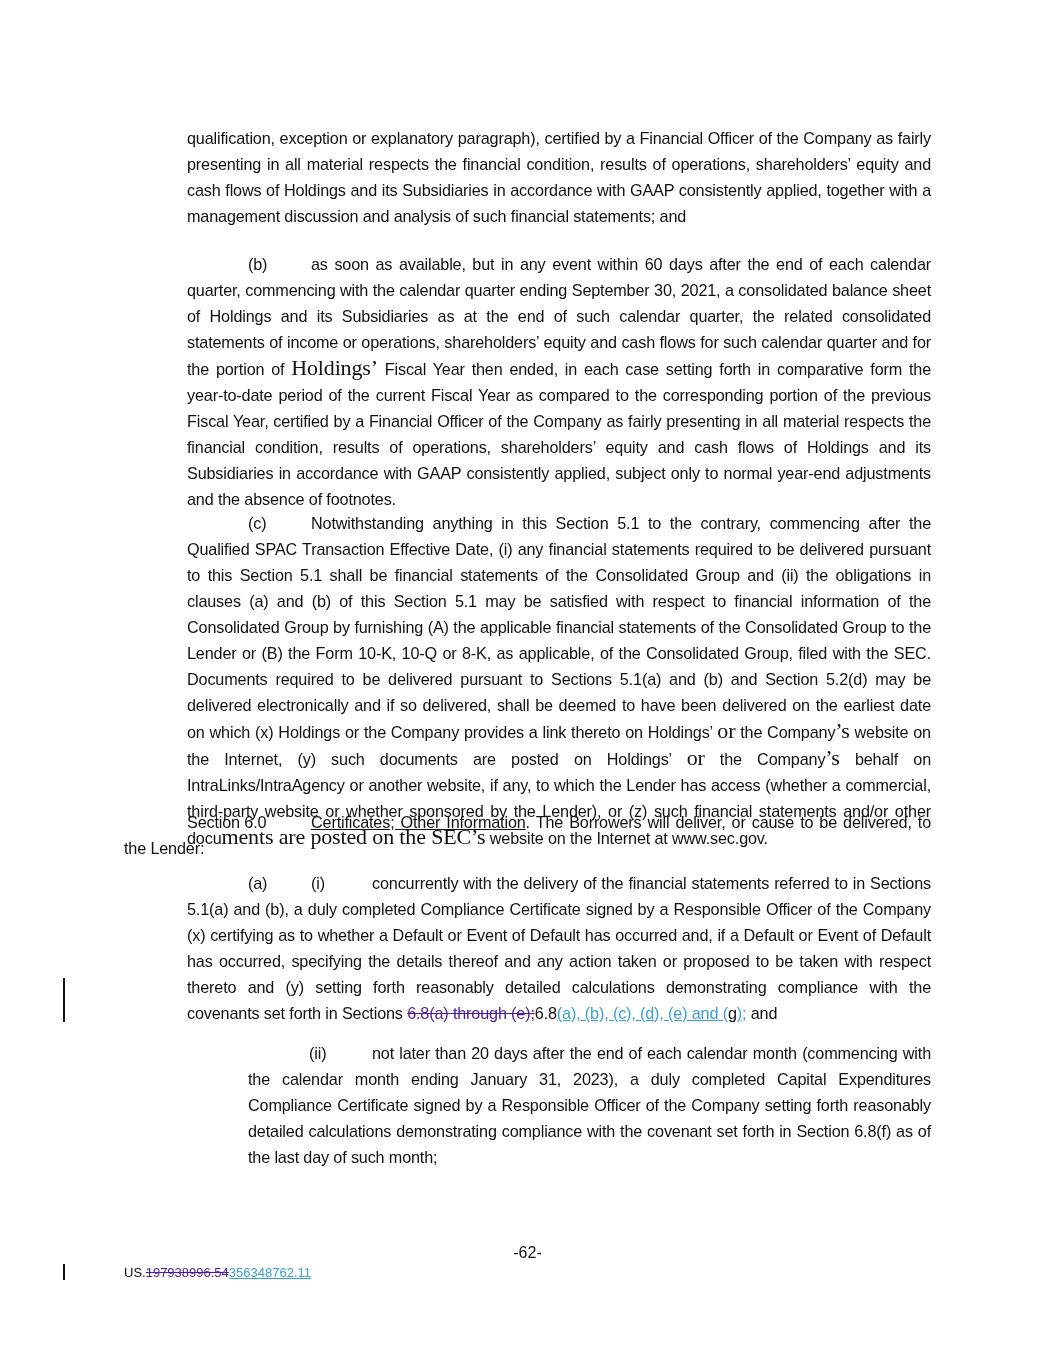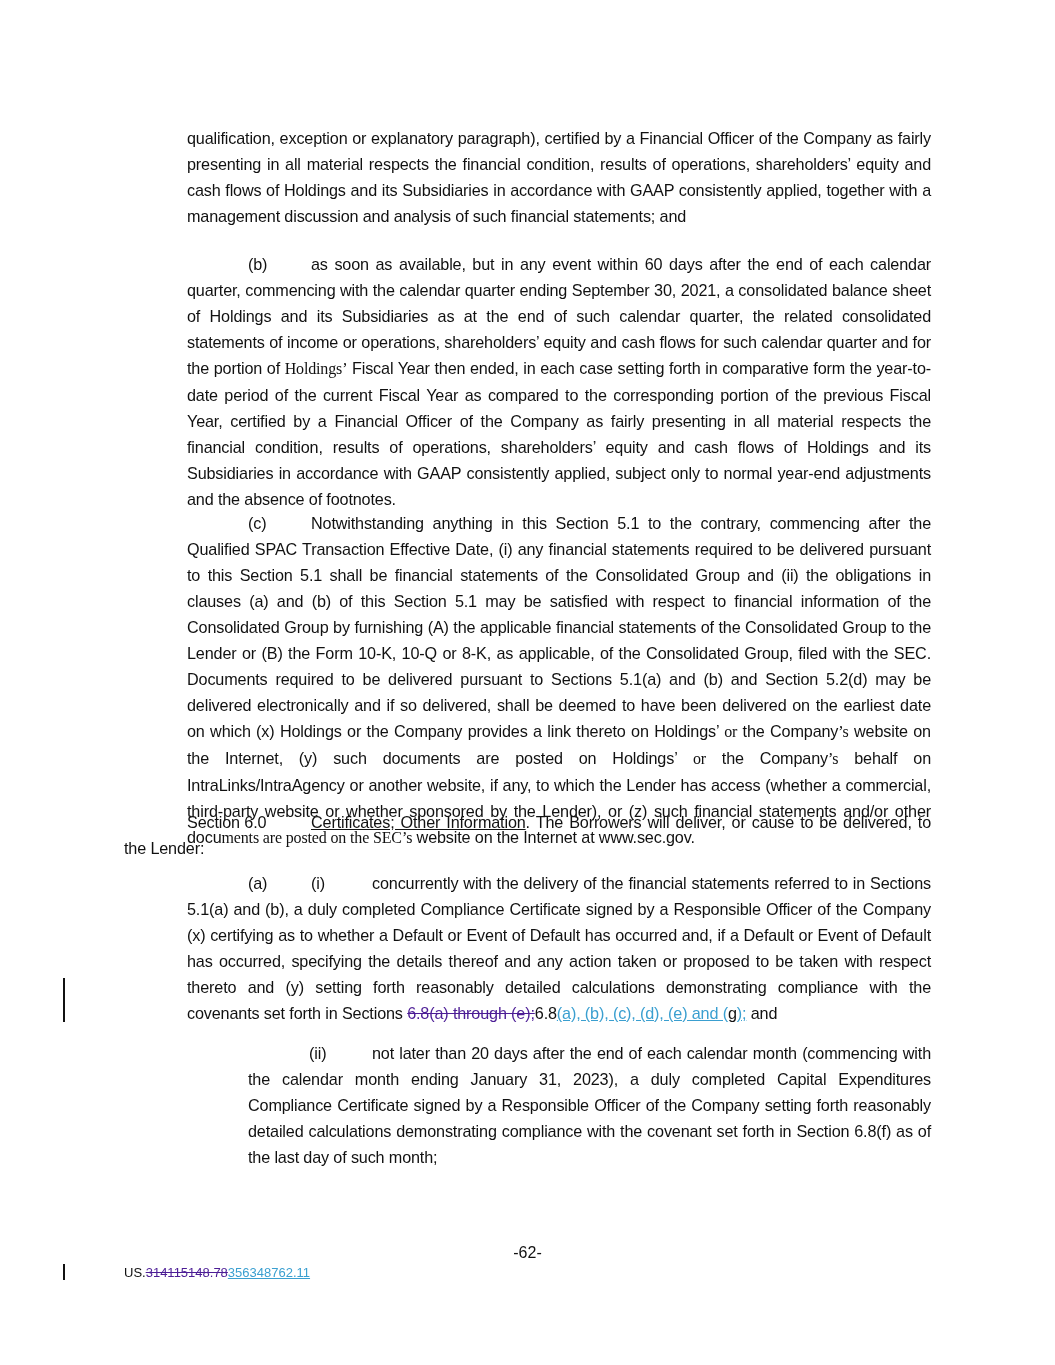--- a/index.html
+++ b/index.html
@@ -5,21 +5,21 @@
   html, body { margin: 0; padding: 0; background: #ffffff; }
   body { width: 1055px; height: 1365px; position: relative; overflow: hidden;
          font-family: "Liberation Sans", sans-serif; color: #111; }
   .page { position: absolute; left: 0; top: 0; width: 1055px; height: 1365px; }
   .para { position: absolute; font-size: 16.2px; line-height: 26px; text-align: justify;
           text-align-last: left; letter-spacing: -0.15px; }
   .ind { display: inline-block; }
   .del { color: #4c1d95; text-decoration: line-through; }
   .ins { color: #3a9fd0; text-decoration: underline; }
   .u { text-decoration: underline; }
-  .serif { font-family: "Liberation Serif", serif; font-size: 16px; }
+  .serif { font-family: "Liberation Serif", serif; font-size: 22px; }
   .changebar { position: absolute; left: 63px; width: 1.5px; background: #111; }
   .pagenum { position: absolute; left: 0; width: 1055px; text-align: center; top: 1244px;
              font-size: 16px; }
   .docid { position: absolute; left: 124px; top: 1265px; font-size: 13px; }
 </style>
 </head>
 <body>
 
 <div class="page">
 
@@ -45,16 +45,16 @@
   <div class="changebar" style="top:978px; height:44px;"></div>
 
   <div class="para" style="left:248px; top:1040px; width:683px; text-indent:61px;">
     <span class="ind" style="width:63px; text-indent:0;">(ii)</span><span>not later than 20 days after the end of each calendar month (commencing with the calendar month ending January 31, 2023), a duly completed Capital Expenditures Compliance Certificate signed by a Responsible Officer of the Company setting forth reasonably detailed calculations demonstrating compliance with the covenant set forth in Section 6.8(f) as of the last day of such month;</span>
   </div>
 
 
   <div class="pagenum">-62-</div>
   <div class="changebar" style="top:1264px; height:16px;"></div>
   <div class="docid">
-    <span>US.</span><span class="del">314115148.78</span><span class="ins">356348762.11</span>
+    <span>US.</span><span class="del">197938996.54</span><span class="ins">356348762.11</span>
   </div>
 
 </div>
 
 </body></html>

